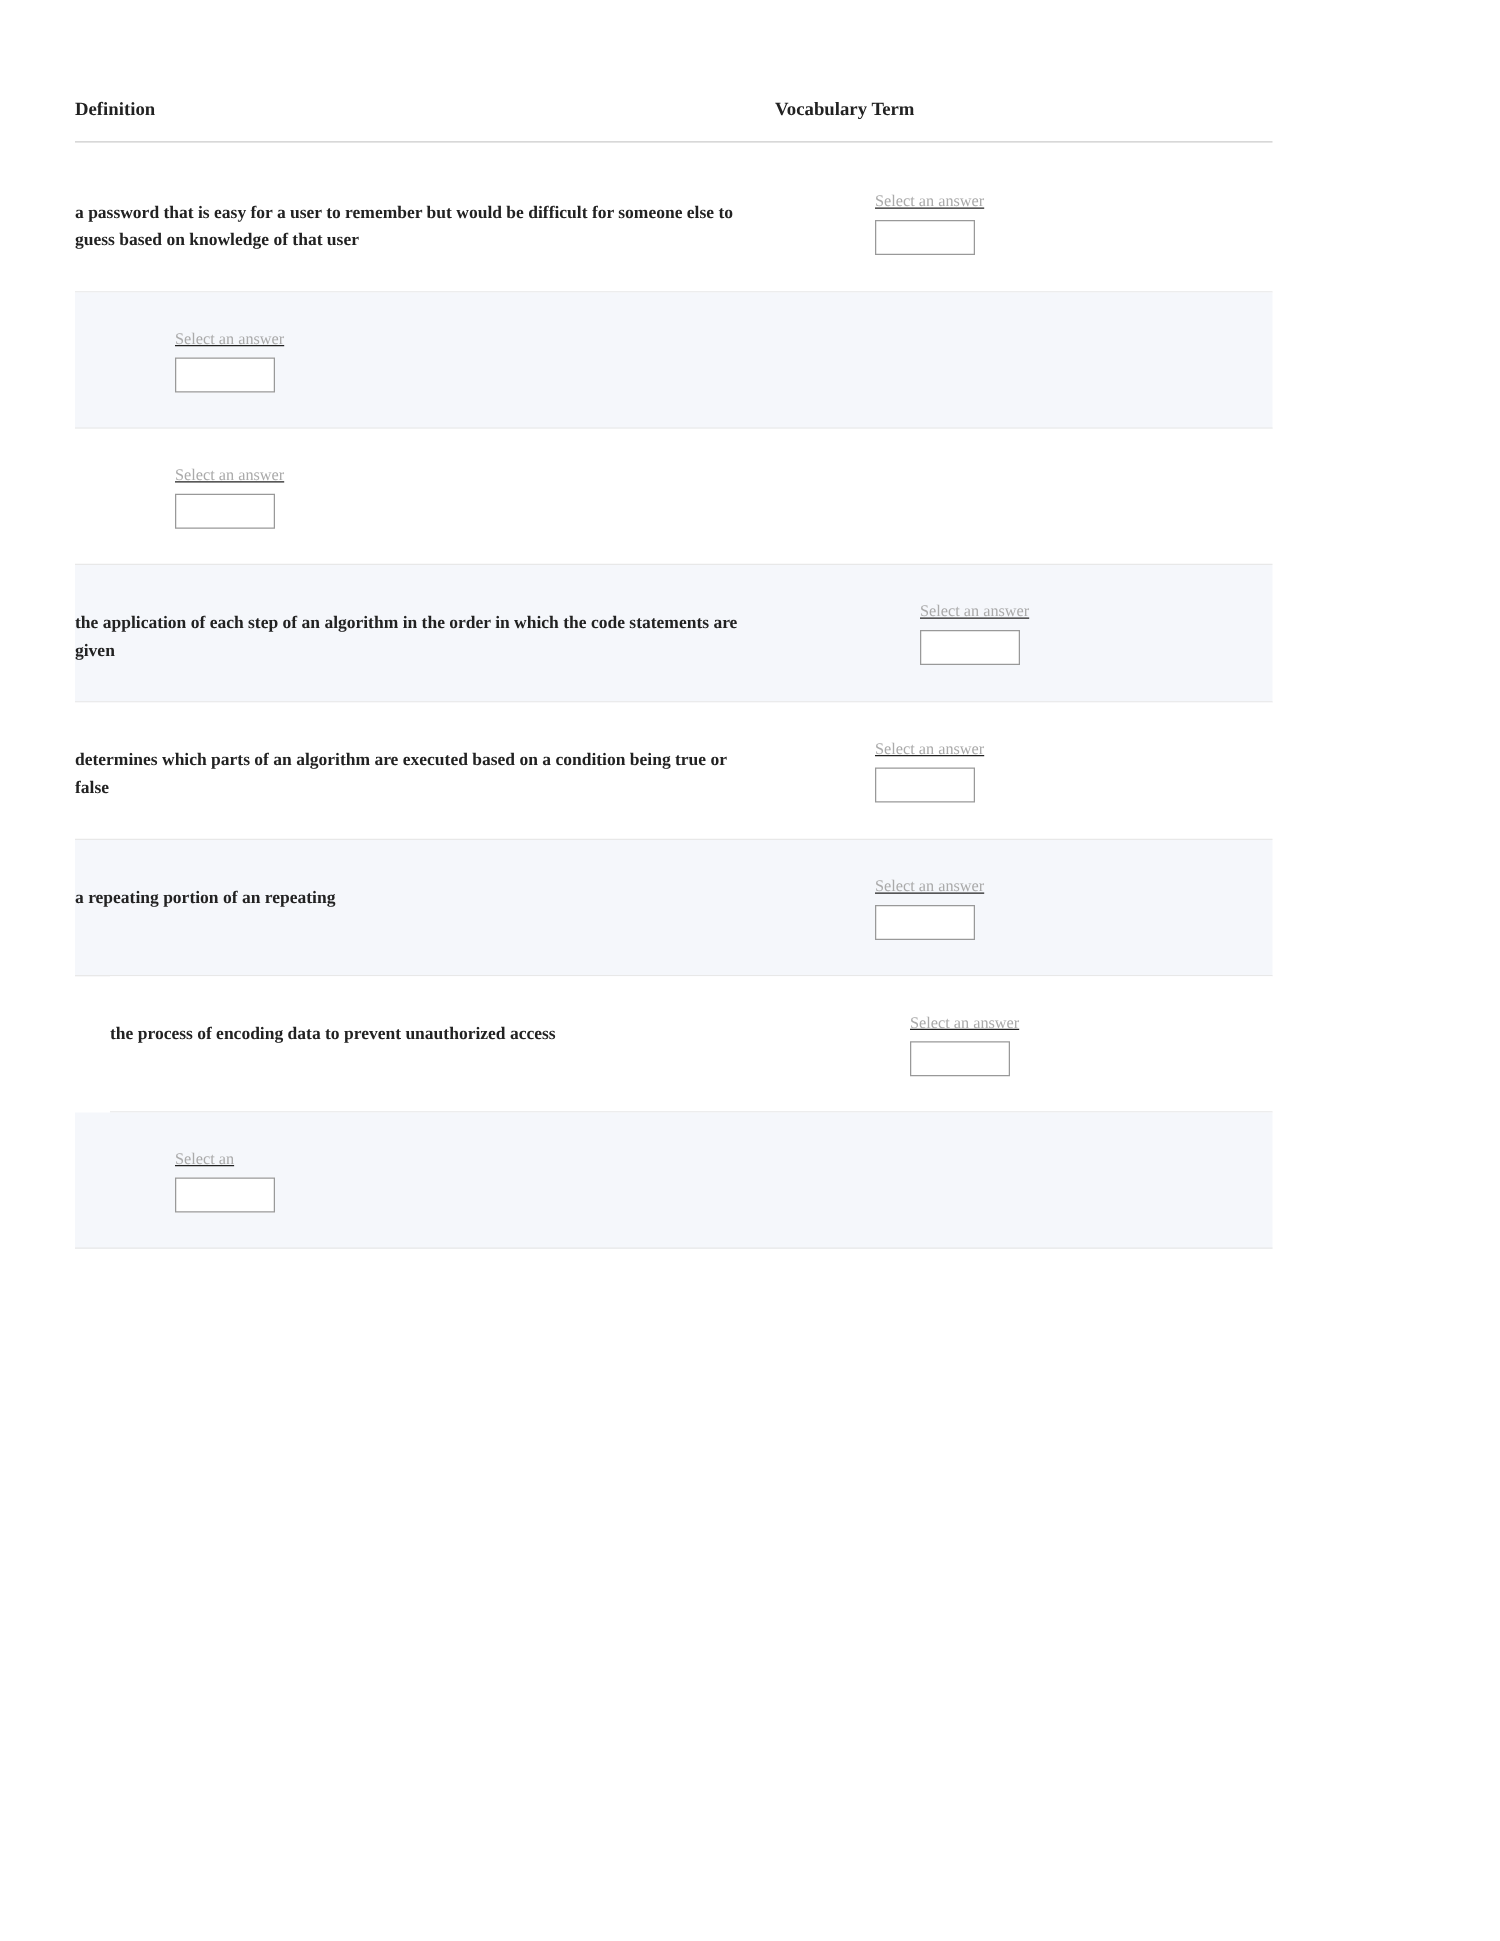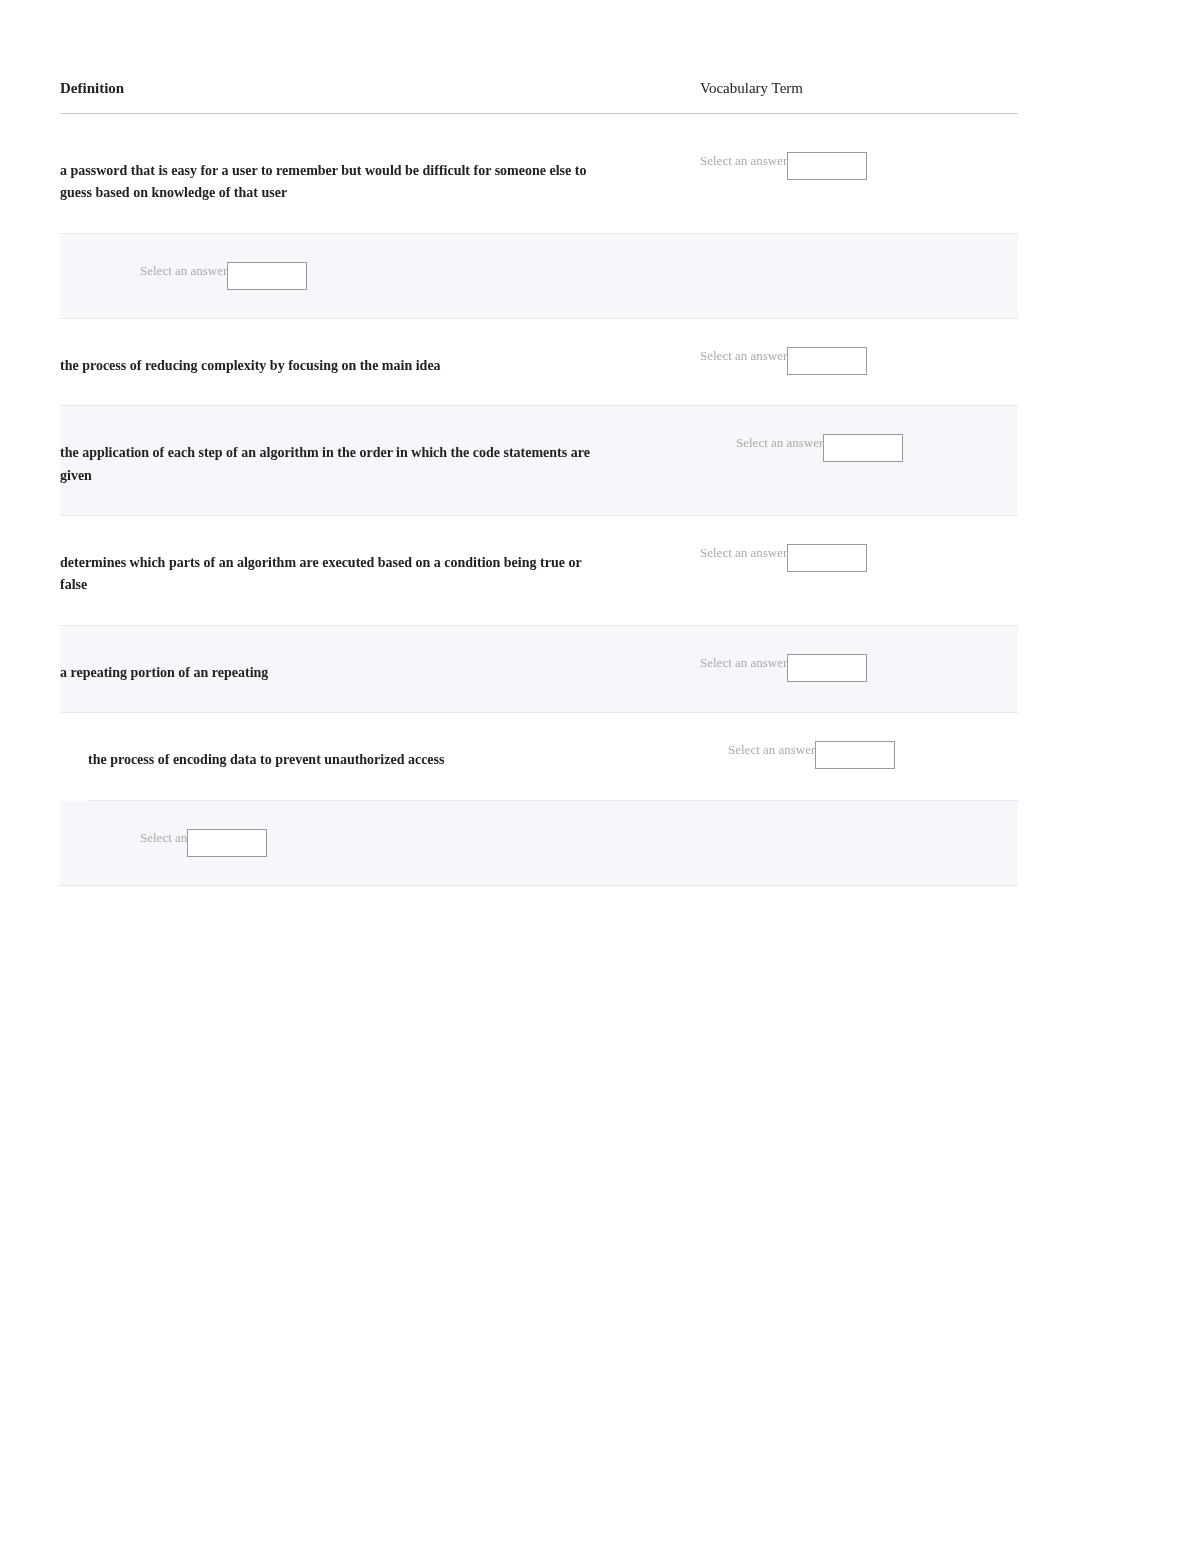--- a/index.html
+++ b/index.html
@@ -31,39 +31,40 @@
     }
 
     .col-definition-header {
       flex: 0 0 560px;
       font-weight: bold;
       font-size: 15px;
     }
 
     .col-vocab-header {
       flex: 0 0 200px;
-      font-weight: normal;
+      font-weight: bold;
       font-size: 15px;
-      margin-left: 80px;
     }
 
     .col-definition {
       flex: 0 0 560px;
       font-size: 14px;
       line-height: 1.6;
       padding-right: 20px;
       padding-top: 8px;
       font-weight: bold;
     }
 
     .col-vocab {
       flex: 0 0 200px;
       margin-left: 80px;
       display: flex;
+      flex-direction: column;
       align-items: flex-start;
+      text-decoration: underline;
     }
 
     .select-label {
       font-size: 13px;
       color: #aaaaaa;
       margin-bottom: 6px;
       line-height: 1.4;
     }
 
     .select-box {
@@ -120,21 +121,20 @@
     </div>
       <div class="row-wrap" style="background: rgb(245, 247, 251);">
       <div class="col-vocab">
         <span class="select-label">Select an answer</span>
         <select class="select-box">
           <option value=""></option>
         </select>
       </div>
     </div>
       <div class="row-wrap" style="background: rgb(255, 255, 255);">
-      <div class="col-definition">the process of reducing complexity by focusing on the main idea</div>
       <div class="col-vocab">
         <span class="select-label">Select an answer</span>
         <select class="select-box">
           <option value=""></option>
         </select>
       </div>
     </div>
       <div class="row-wrap" style="background: rgb(245, 247, 251); gap: 36px;">
       <div class="col-definition">the application of each step of an algorithm in the order in which the code statements are given</div>
       <div class="col-vocab">

